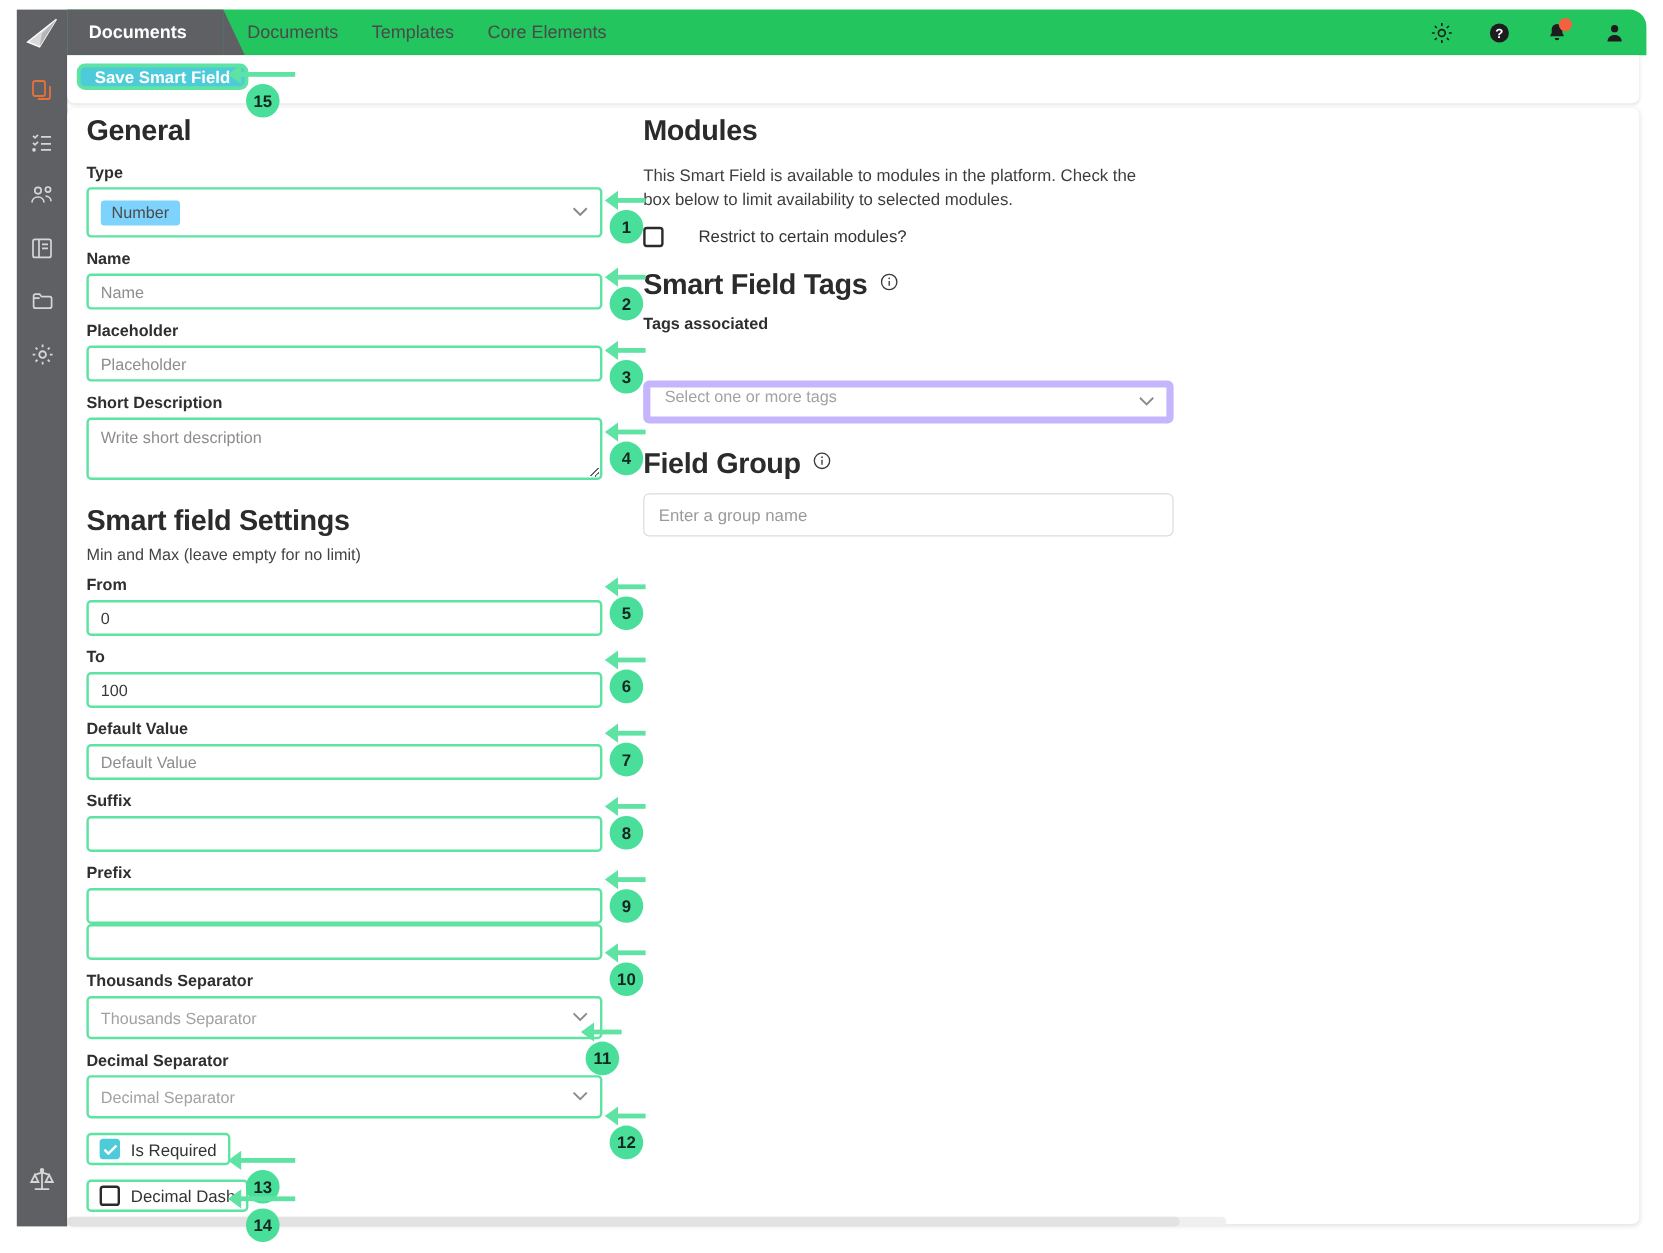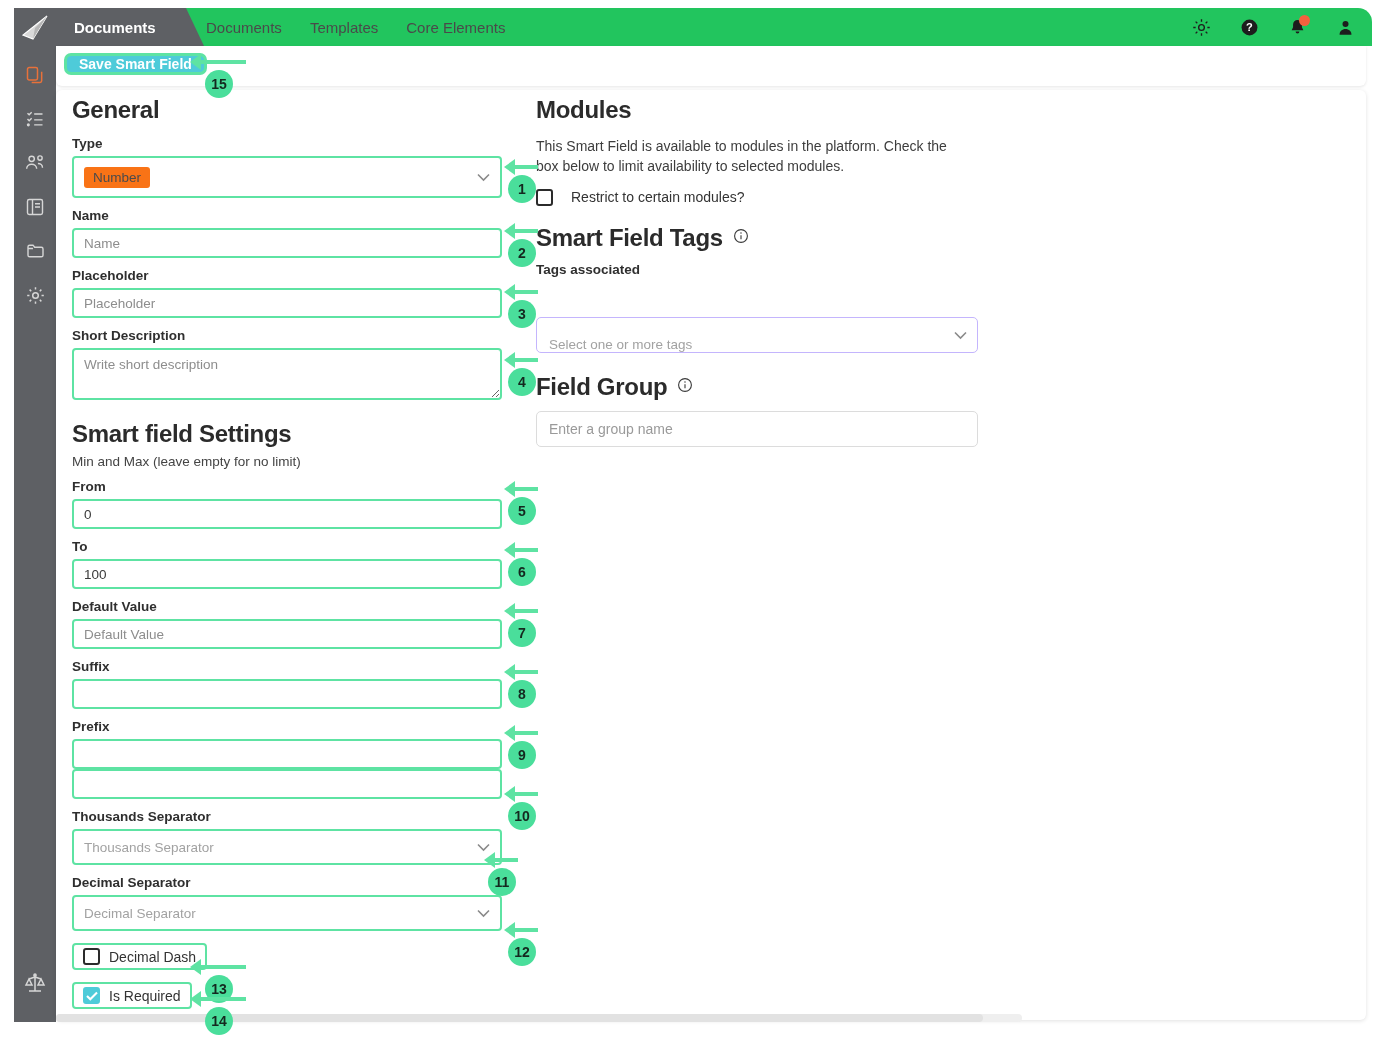--- a/index.html
+++ b/index.html
@@ -118,41 +118,41 @@
   .inp.tall { height: 52px; padding-top: 7px; }
   .inp::placeholder { color: #8d8d8d; }
   .sel {
     width: 430px; height: 42px;
     border: 2px solid #5ee3a3; border-radius: 4px;
     background: #fff; display: flex; align-items: center; padding: 0 10px;
     cursor: pointer; position: relative;
   }
   .sel.short { height: 36px; }
   .chip {
-    background: #f97316; color: #4b4b4b; font-size: 13.5px;
+    background: #7dd3fc; color: #4b4b4b; font-size: 13.5px;
     padding: 3px 9px; border-radius: 3px;
   }
   .sel-ph { font-size: 13.5px; color: #a2a2a2; }
   .caret { position: absolute; right: 10px; top: 50%; transform: translateY(-50%); color: #888; }
 
   .plain-inp {
     width: 442px; height: 36px;
     border: 1px solid #dcdcdc; border-radius: 5px;
     background: #fff; font-size: 14px; color: #3a3a3a;
     padding: 0 12px; font-family: "Liberation Sans", sans-serif; outline: none;
   }
   .plain-inp::placeholder { color: #9a9a9a; }
   .plain-sel {
     width: 442px; height: 36px;
-    border: 1px solid #c4b5fd; border-radius: 5px;
-    background: #fff; display: flex; align-items: flex-end; padding: 0 12px;
+    border: 6px solid #c4b5fd; border-radius: 5px;
+    background: #fff; display: flex; align-items: flex-start; padding: 0 12px;
     position: relative; cursor: pointer; margin-top: 40px;
   }
 
-  .cbrow { display: flex; align-items: center; gap: 10px; margin-top: 12px; }
+  .cbrow { display: flex; align-items: center; gap: 21px; margin-top: 12px; }
   .cbox {
     width: 17px; height: 17px; border: 2px solid #2b2b2b; border-radius: 3px;
     background: #fff; cursor: pointer; flex: none;
   }
   .cbox.checked { background: #4ecbd9; border-color: #4ecbd9; display: flex; align-items: center; justify-content: center; }
   .cb-label { font-size: 14px; color: #333; }
 
   .cb-hl {
     display: inline-flex; align-items: center; gap: 9px;
     border: 2px solid #5ee3a3; border-radius: 4px;
@@ -347,33 +347,33 @@
       <span class="sel-ph">Decimal Separator</span>
       <span class="caret">
         <svg width="13" height="9" viewBox="0 0 13 9" fill="none" stroke="#8a8a8a" stroke-width="1.6">
             <path d="M1 1.5L6.5 7 12 1.5"></path>
           </svg>
       </span>
     </div>
 
     <div class="cbrow">
       <span class="cb-hl">
-        <span class="cbox"></span>
-        <span class="cb-label">Decimal Dash</span>
-      </span>
-    </div>
-
-    <div class="cbrow">
-      <span class="cb-hl">
         <span class="cbox checked">
           <svg width="12" height="10" viewBox="0 0 12 10" fill="none" stroke="#ffffff" stroke-width="2.1">
               <path d="M1 5l3.3 3.3L11 1.6"></path>
             </svg>
         </span>
         <span class="cb-label">Is Required</span>
+      </span>
+    </div>
+
+    <div class="cbrow">
+      <span class="cb-hl">
+        <span class="cbox"></span>
+        <span class="cb-label">Decimal Dash</span>
       </span>
     </div>
   </div>
 
   <div class="col-right">
 
     <h2 class="sec">Modules</h2>
     <div class="helper" style="width:430px">This Smart Field is available to modules in the platform. Check the box below to limit availability to selected modules.</div>
 
     <div class="cbrow" style="margin-top:4px">

